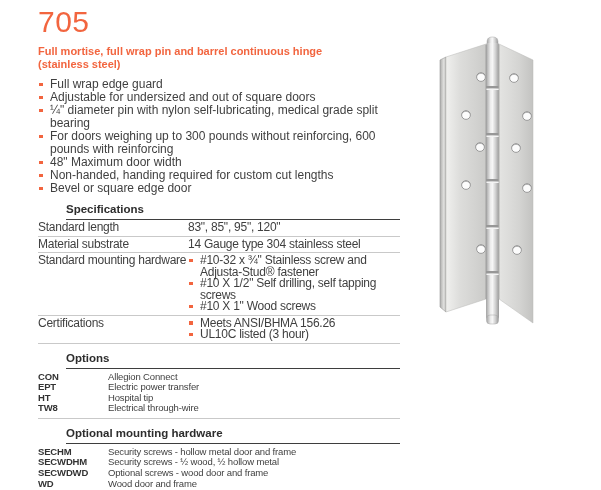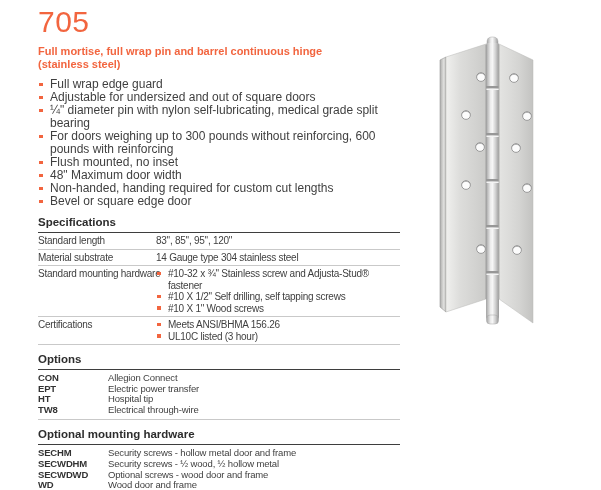--- a/index.html
+++ b/index.html
@@ -16,25 +16,25 @@
 
   .model{font-size:30px;line-height:33px;font-weight:400;color:var(--accent);letter-spacing:0.5px;}
   .subtitle{margin-top:7px;font-size:11px;line-height:13px;font-weight:bold;color:var(--accent);}
 
   .features{margin:7px 0 0 0;padding:0;list-style:none;}
   .features li{position:relative;padding-left:12px;font-size:12px;line-height:13px;color:var(--text);}
   .sq{position:absolute;left:1px;top:4.5px;width:3.5px;height:3.5px;background:var(--accent);}
 
   .section{margin-top:8px;}
   .section-heading{font-size:11.5px;line-height:13px;font-weight:bold;color:#2D2D2D;
-    padding-bottom:3px;border-bottom:1.5px solid var(--rule-dark);}
+    padding-bottom:3px;border-bottom:1.5px solid var(--rule-dark);margin-left:28px;}
 
   
   .spec-row{display:grid;grid-template-columns:118px 1fr;border-bottom:1px solid var(--rule-light);
-    padding:2px 0;font-size:10px;line-height:11.5px;letter-spacing:-0.25px;}
+    padding:2px 0;font-size:12px;line-height:11.5px;letter-spacing:-0.25px;gap:32px;}
   .spec-label{white-space:nowrap;}
   .bullet-line{position:relative;padding-left:12px;}
   .bullet-line .sq{top:3.8px;}
 
   
   .kv-table{padding:3px 0 4px 0;border-bottom:1px solid var(--rule-light);}
   .kv-row{display:grid;grid-template-columns:70px 1fr;font-size:9.5px;line-height:10.6px;letter-spacing:-0.15px;}
   .kv-code{font-weight:bold;color:#333;}
 
   .hinge-wrap{position:absolute;left:437px;top:36px;width:110px;height:292px;}
@@ -50,21 +50,20 @@
     <div class="subtitle">
       <div>Full mortise, full wrap pin and barrel continuous hinge</div>
       <div>(stainless steel)</div>
     </div>
 
     <ul class="features">
       <li><span class="sq"></span><span>Full wrap edge guard</span></li>
       <li><span class="sq"></span><span>Adjustable for undersized and out of square doors</span></li>
       <li><span class="sq"></span><span>¼" diameter pin with nylon self-lubricating, medical grade split bearing</span></li>
       <li><span class="sq"></span><span>For doors weighing up to 300 pounds without reinforcing, 600 pounds with reinforcing</span></li>
-      <li><span class="sq"></span><span>Flush mounted, no inset</span></li>
       <li><span class="sq"></span><span>48" Maximum door width</span></li>
       <li><span class="sq"></span><span>Non-handed, handing required for custom cut lengths</span></li>
       <li><span class="sq"></span><span>Bevel or square edge door</span></li>
     </ul>
 
     <div class="section">
       <div class="section-heading">Specifications</div>
 
       <div class="spec-row">
         <div class="spec-label">Standard length</div>

